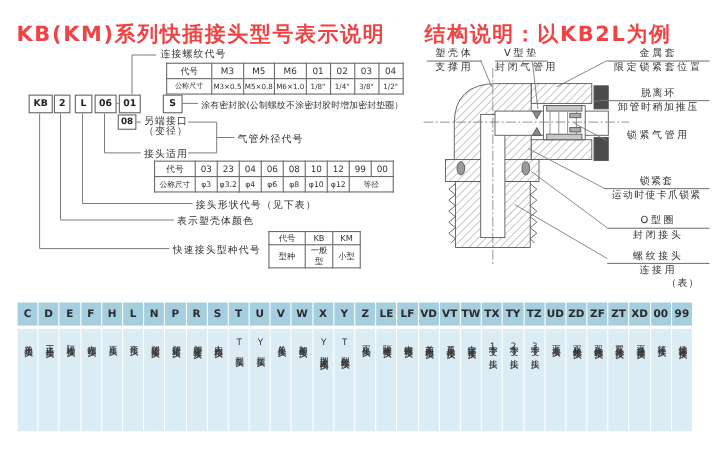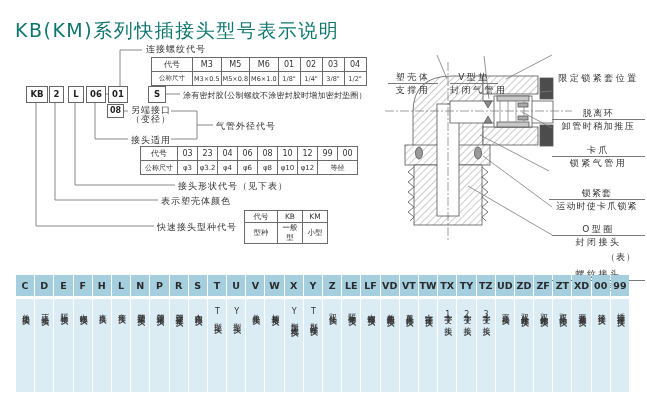--- a/index.html
+++ b/index.html
@@ -1,19 +1,19 @@
 <!DOCTYPE html>
 <html><head>
 <meta charset="utf-8">
 <style>
   html,body{margin:0;padding:0;background:#fff;}
   .page{position:relative;width:647px;height:420px;background:#fff;overflow:hidden;
         font-family:"DejaVu Sans","Liberation Sans",sans-serif;color:#333;}
   svg.art{position:absolute;left:0;top:0;pointer-events:none;}
-  .title{position:absolute;font-size:19px;font-weight:normal;color:#0f766e;letter-spacing:1.5px;white-space:nowrap;}
+  .title{position:absolute;font-size:19px;font-weight:bold;color:#ef4444;letter-spacing:1.5px;white-space:nowrap;}
   #title-left{left:15px;top:5px;}
   #title-right{left:386px;top:5px;}
 
   
   .mbox{position:absolute;top:86px;height:15px;border:1px solid #666;background:#fff;
         font-size:8.5px;line-height:15px;text-align:center;font-weight:bold;color:#222;}
   #mboxes .mbox:nth-child(1){left:26px;width:20px;}
   #mboxes .mbox:nth-child(2){left:49px;width:13px;}
   #mboxes .mbox:nth-child(3){left:68px;width:14px;}
   #mboxes .mbox:nth-child(4){left:86px;width:18px;}
@@ -44,31 +44,31 @@
   #thread-table tr:first-child td{font-size:8px;}
   #tube-table{left:140px;top:146px;}
   #tube-table td{width:17px;font-size:7px;}
   #tube-table td:first-child{width:34px;}
   #tube-table tr:first-child td{font-size:8px;}
   #type-table{left:244px;top:210px;}
   #type-table td{width:22px;font-size:7.5px;height:11px;}
   #type-table td:first-child{width:30px;}
 
   
-  .callout{position:absolute;font-size:9px;letter-spacing:2.5px;color:#333;text-align:center;line-height:10px;margin-top:28px;}
+  .callout{position:absolute;font-size:9px;letter-spacing:2.5px;color:#333;text-align:center;line-height:10px;}
   .c-name{border-bottom:1px solid #7a7a7a;padding:0 2px 1px;}
   .c-desc{padding-top:1px;white-space:nowrap;}
   #callouts .callout:nth-child(1){left:388px;top:44px;width:50px;}
   #callouts .callout:nth-child(2){left:450px;top:44px;width:48px;}
   #callouts .callout:nth-child(3){left:552px;top:44px;width:93px;}
   #callouts .callout:nth-child(4){left:552px;top:80px;width:93px;letter-spacing:1.5px;}
   #callouts .callout:nth-child(5){left:552px;top:117px;width:93px;}
   #callouts .callout:nth-child(6){left:549px;top:160px;width:96px;letter-spacing:1.2px;}
   #callouts .callout:nth-child(7){left:552px;top:196px;width:93px;text-align:center;}
-  #callouts .callout:nth-child(8){left:552px;top:241px;width:93px;}
+  #callouts .callout:nth-child(8){left:552px;top:228px;width:93px;}
   #table-note{position:absolute;left:606px;top:251px;font-size:9px;color:#333;letter-spacing:1px;}
 
   
   #bottom-table{position:absolute;left:16px;top:275px;width:613px;display:flex;gap:1px;}
   .bt-col{flex:1;display:flex;flex-direction:column;}
   .bt-code{height:21px;line-height:21px;background:#a5cede;color:#2a2a2a;
            font-size:9.5px;font-weight:bold;text-align:center;}
   .bt-name{margin-top:3px;height:93px;background:#dcecf4;display:flex;justify-content:center;}
   .bt-name span{writing-mode:vertical-rl;text-orientation:upright;font-size:8px;
                 letter-spacing:1px;color:#333;padding-top:8px;line-height:10px;}
@@ -133,20 +133,21 @@
       <path d="M552,55 L506,79"></path>
       <path d="M552,91 L540,92"></path>
       <path d="M552,128 L522,112"></path>
       <path d="M549,171 L480,135"></path>
       <path d="M552,207 L483,156"></path>
       <path d="M552,235 L468,186"></path>
     </g>
   </svg>
 
   <h1 class="title" id="title-left">KB(KM)系列快插接头型号表示说明</h1>
+  <h1 class="title" id="title-right">结构说明：以KB2L为例</h1>
 
   <div id="mboxes">
       <div class="mbox">KB</div>
       <div class="mbox">2</div>
       <div class="mbox">L</div>
       <div class="mbox">06</div>
       <div class="mbox">01</div>
       <div class="mbox">S</div>
     </div>
   <div id="box-08">08</div>
@@ -232,28 +233,28 @@
   <div id="callouts">
       <div class="callout">
       <div class="c-name">塑壳体</div>
       <div class="c-desc">支撑用</div>
     </div>
       <div class="callout">
       <div class="c-name">V型垫</div>
       <div class="c-desc">封闭气管用</div>
     </div>
       <div class="callout">
+      <div class="c-name">金属套</div>
       <div class="c-desc">限定锁紧套位置</div>
     </div>
       <div class="callout">
       <div class="c-name">脱离环</div>
       <div class="c-desc">卸管时稍加推压</div>
     </div>
       <div class="callout">
-      <div class="c-name">卡爪</div>
       <div class="c-desc">锁紧气管用</div>
     </div>
       <div class="callout">
       <div class="c-name">锁紧套</div>
       <div class="c-desc">运动时使卡爪锁紧</div>
     </div>
       <div class="callout">
       <div class="c-name">O型圈</div>
       <div class="c-desc">封闭接头</div>
     </div>

